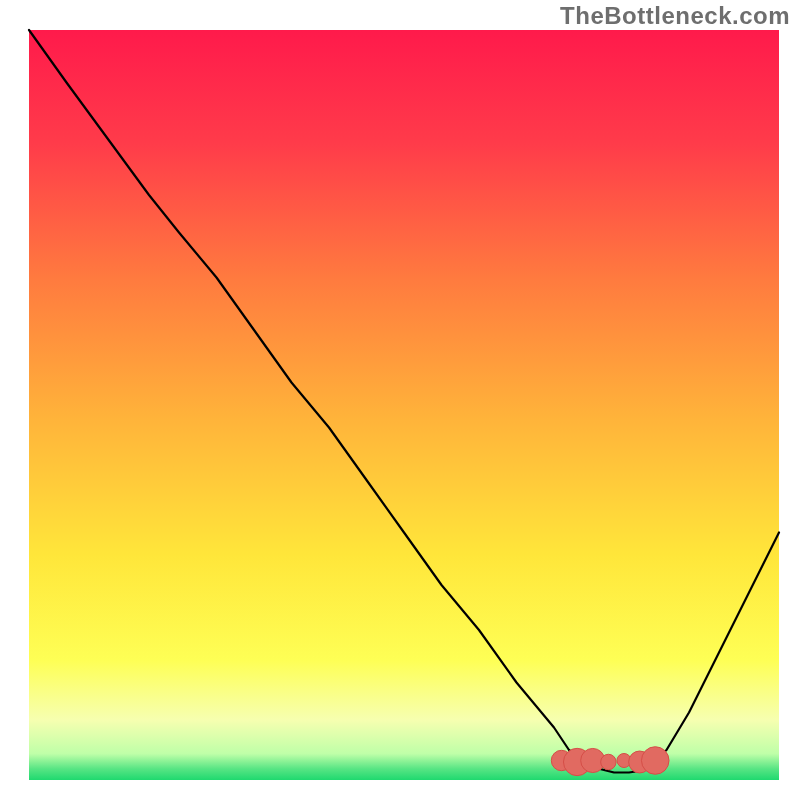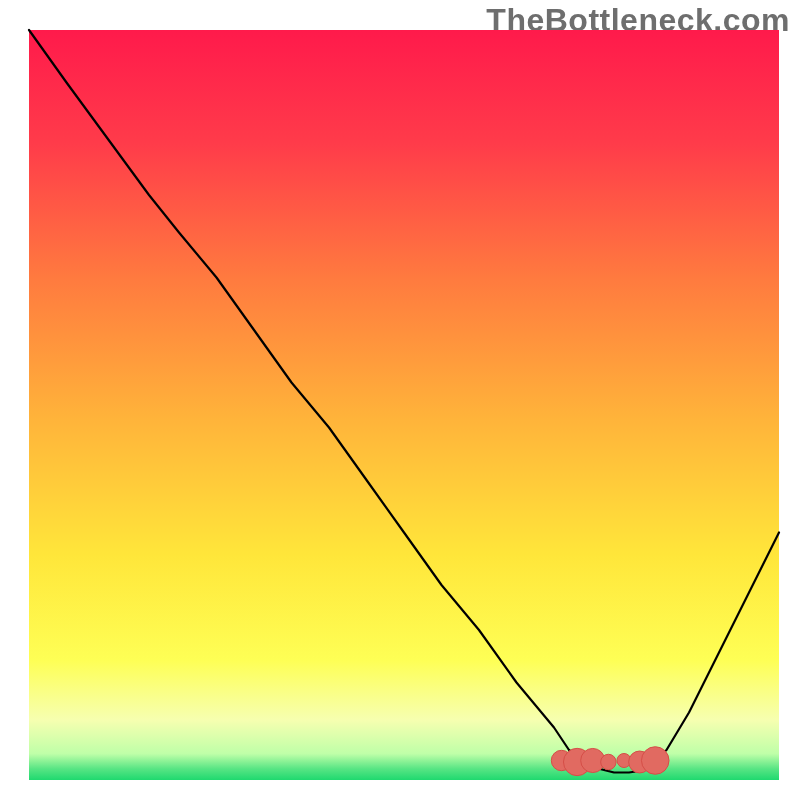--- a/index.html
+++ b/index.html
@@ -13,21 +13,21 @@
   }
   .stage {
     position: relative;
     width: 800px;
     height: 800px;
   }
   .watermark {
     position: absolute;
     top: 2px;
     right: 10px;
-    font-size: 32px;
+    font-size: 24px;
     font-weight: 600;
     color: #6e6e6e;
     letter-spacing: 0.5px;
   }
   svg {
     position: absolute;
     top: 0;
     left: 0;
   }
   .curve {

